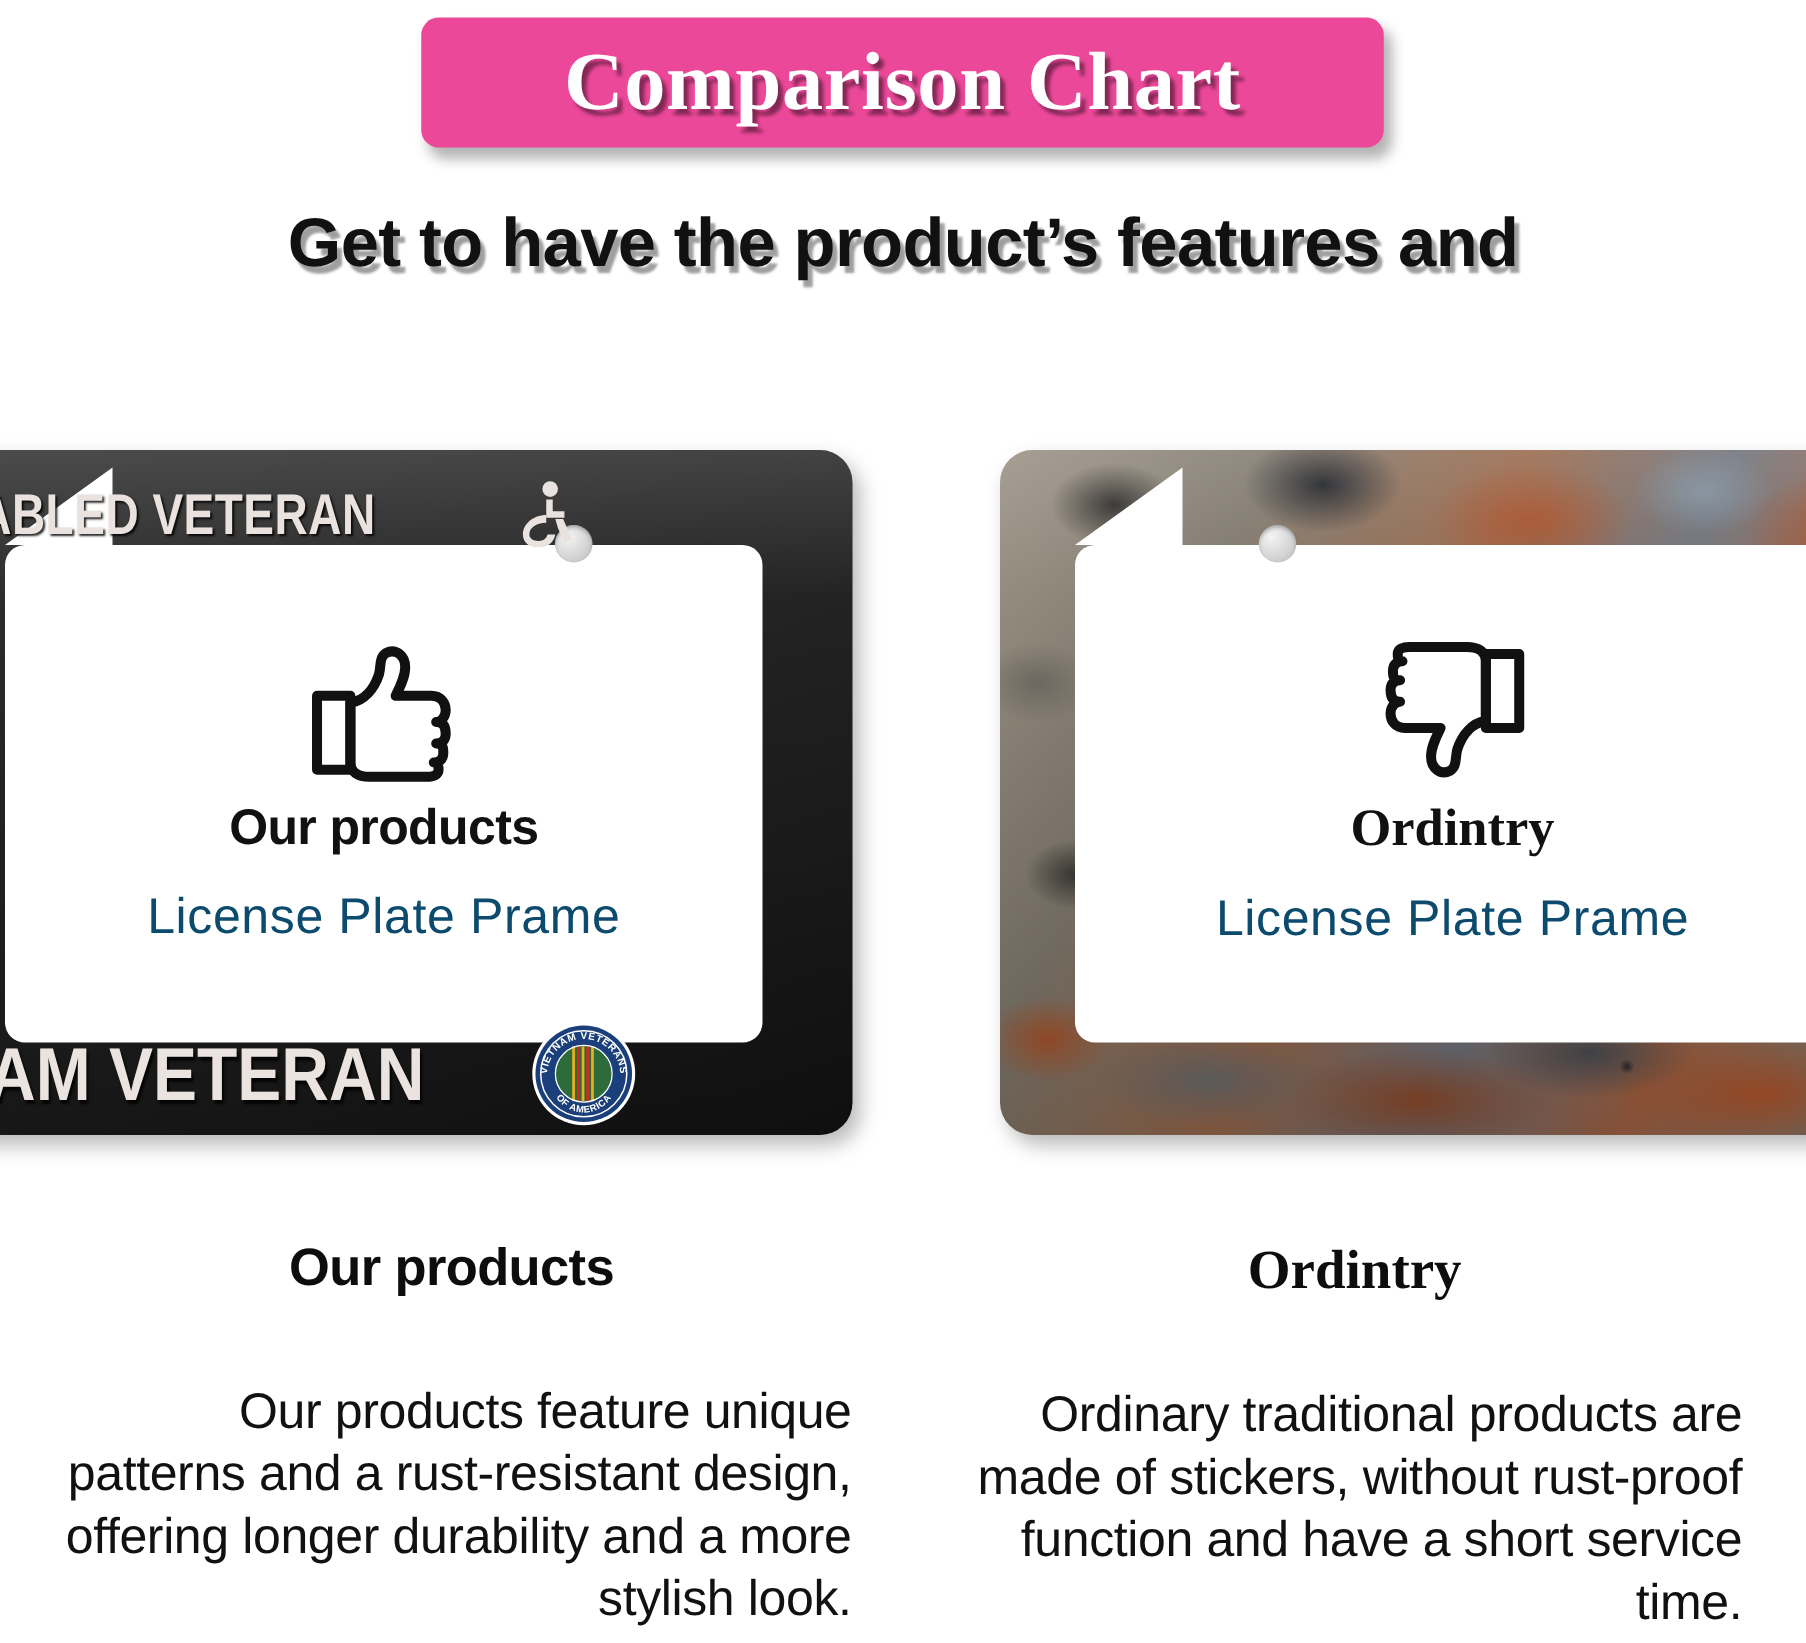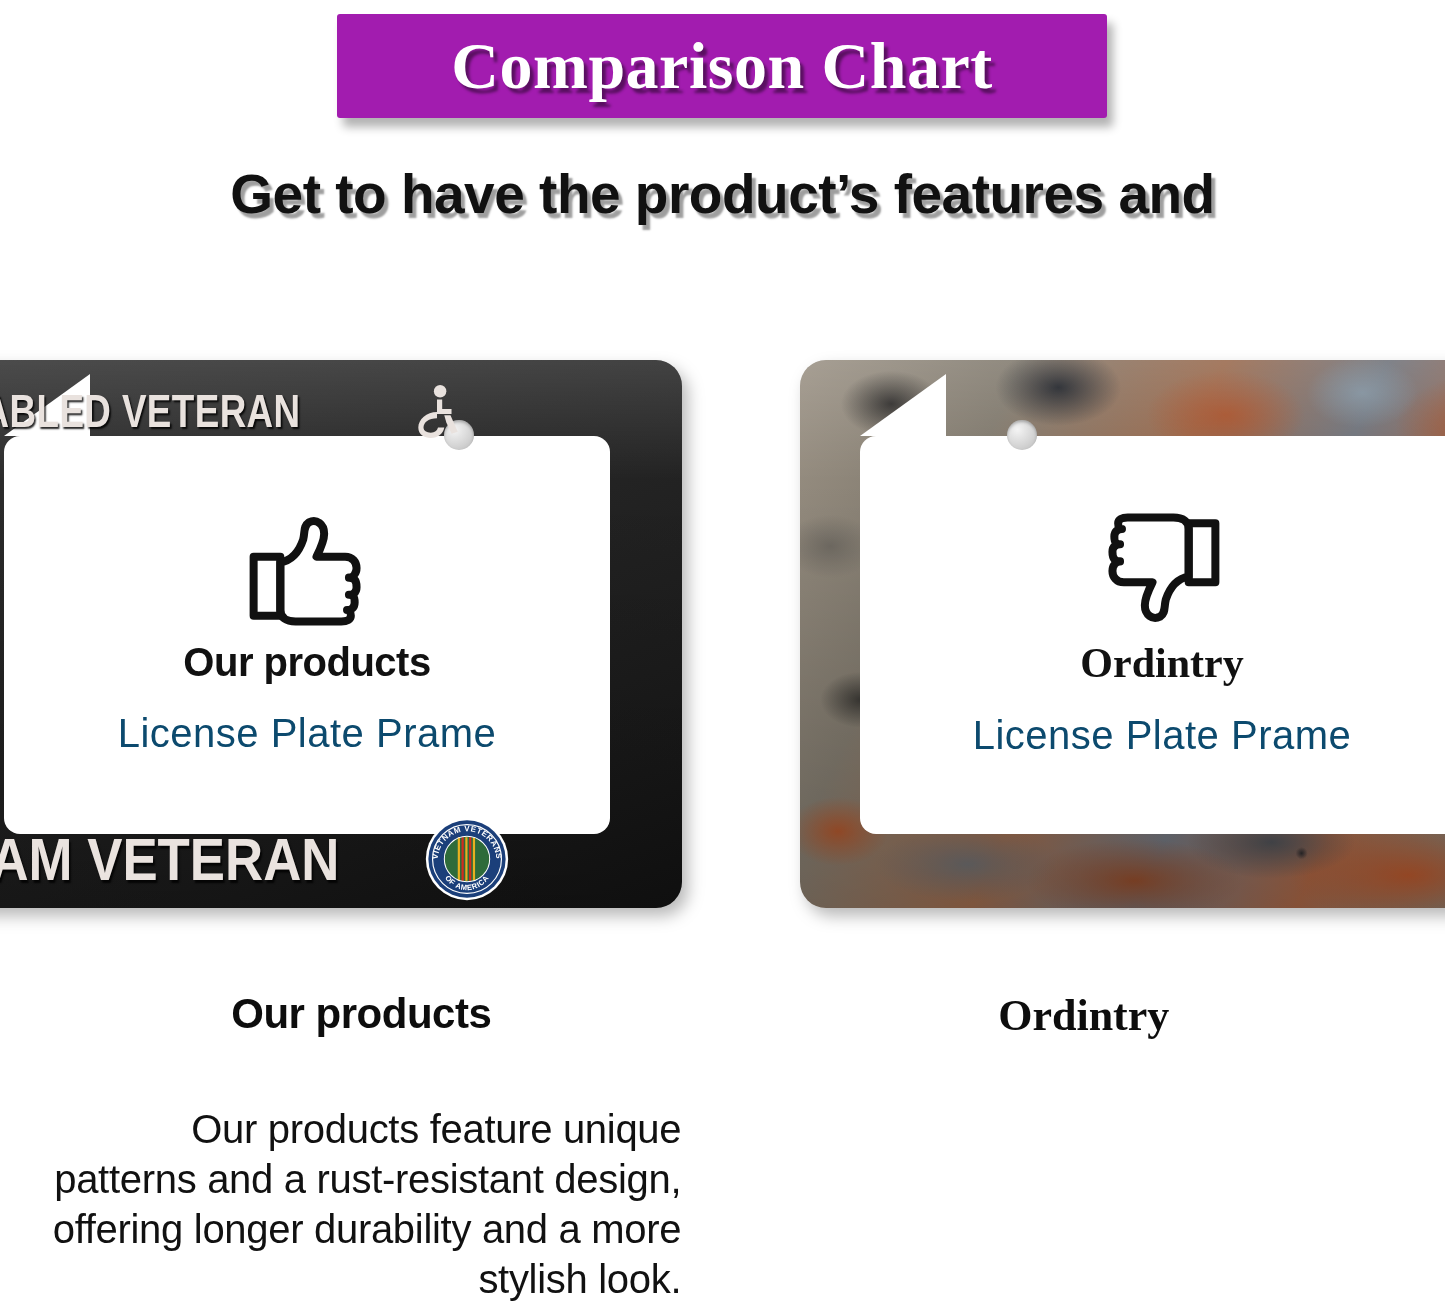--- a/index.html
+++ b/index.html
@@ -15,22 +15,22 @@
     position:relative;
     width:1445px; height:1314px;
     background:#ffffff;
   }
 
   
   .title-banner {
     position:absolute;
     left:337px; top:14px;
     width:770px; height:104px;
-    background:#a21caf;
-    border-radius:3px;
+    background:#ec4899;
+    border-radius:14px;
     display:flex; align-items:center; justify-content:center;
     box-shadow:6px 9px 10px rgba(0,0,0,0.30);
   }
   .title-text {
     font-family:"Liberation Serif", serif;
     font-weight:bold;
     font-size:66px;
     color:#ffffff;
     letter-spacing:0.5px;
     text-shadow:4px 5px 3px rgba(0,0,0,0.45);
@@ -377,16 +377,17 @@
 
   </div>
 
   <div class="bottom">
     <div class="bottom-col left">
       <div class="bottom-heading">Our products</div>
       <div class="bottom-para">Our products feature unique patterns and a rust-resistant design, offering longer durability and a more stylish look.</div>
     </div>
     <div class="bottom-col right">
       <div class="bottom-heading serif">Ordintry</div>
+      <div class="bottom-para">Ordinary traditional products are made of stickers, without rust-proof function and have a short service time.</div>
     </div>
   </div>
 
 </div>
 
 </body></html>

